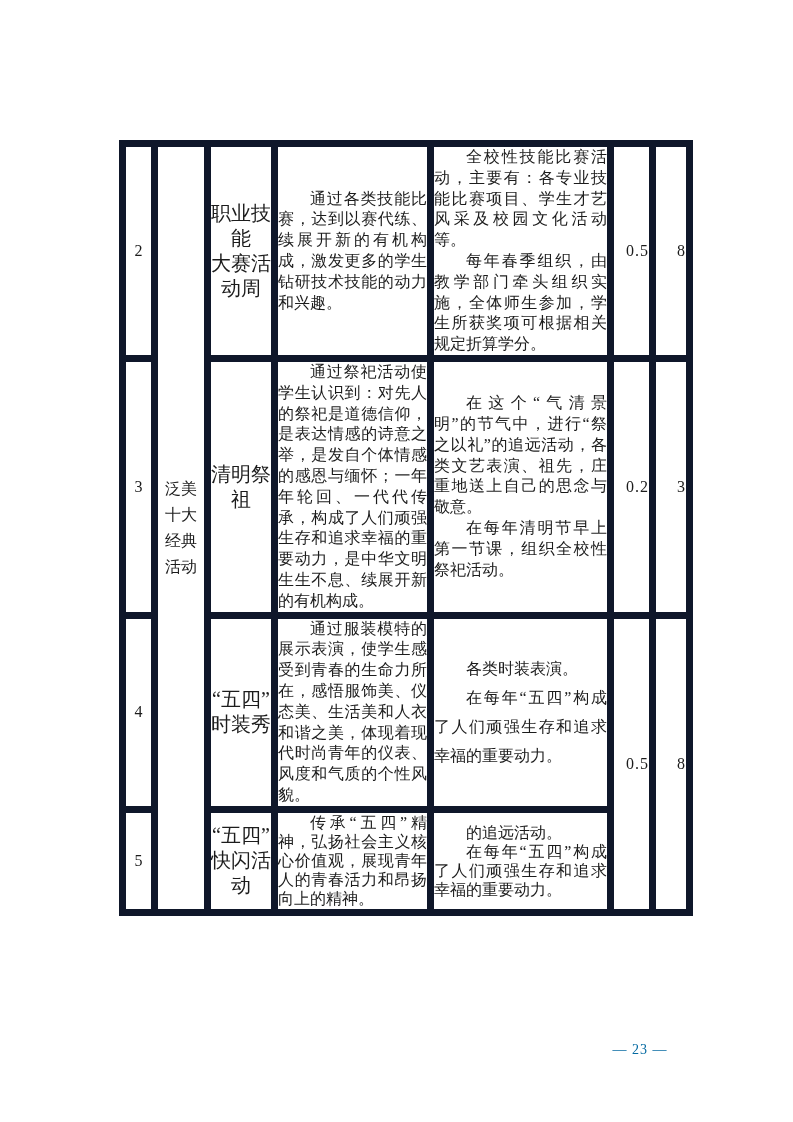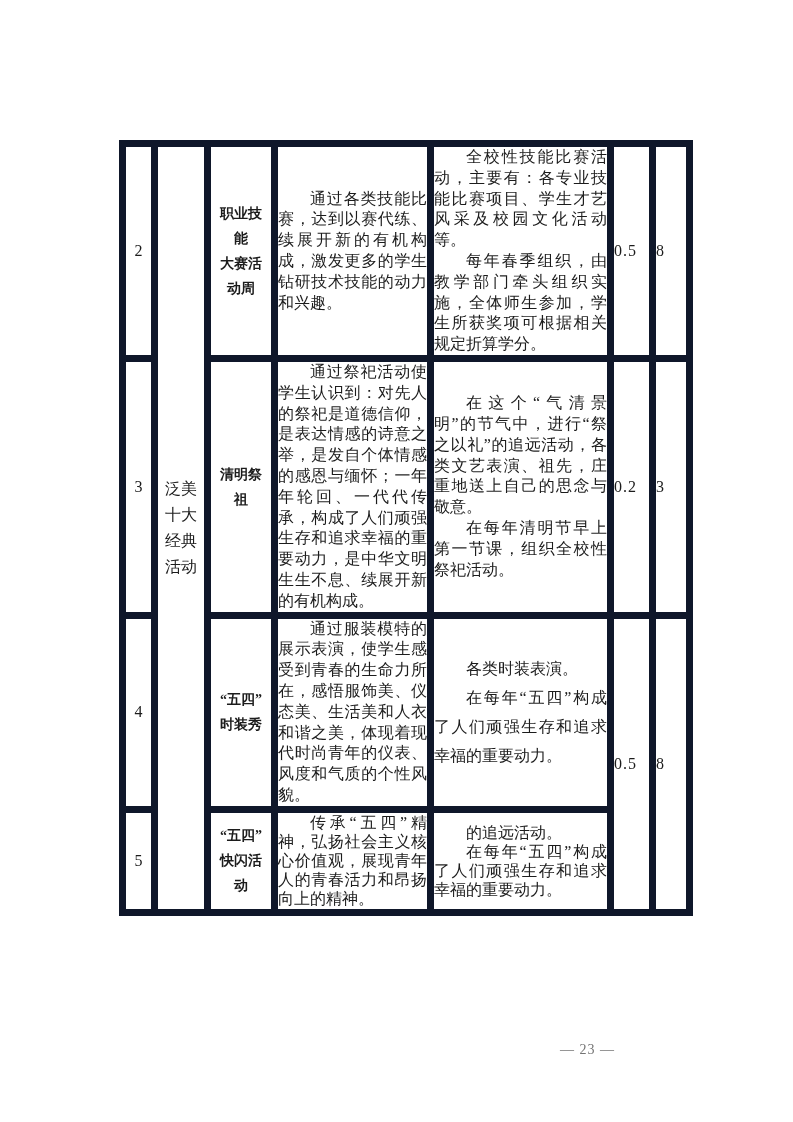--- a/index.html
+++ b/index.html
@@ -40,22 +40,22 @@
   }
   td.category-cell {
     text-align: center;
     font-weight: normal;
     font-size: 16px;
     line-height: 26px;
     white-space: pre-line;
   }
   td.name-cell {
     text-align: center;
-    font-weight: bold;
-    font-size: 14px;
+    font-weight: normal;
+    font-size: 20px;
     line-height: 25px;
     white-space: pre-line;
     margin-left: 32px;
   }
   td.desc-cell {
     padding: 2px 5px;
     font-size: 16px;
   }
   td.impl-cell {
     padding: 2px 10px;
@@ -63,31 +63,32 @@
   }
   td.desc-cell p, td.impl-cell p {
     margin: 0;
     text-indent: 2em;
     text-align: justify;
     line-height: 20.8px;
   }
   td.impl-cell.loose p { line-height: 29px; }
   td.desc-cell.tight p, td.impl-cell.tight p { line-height: 19px; }
   td.value-cell {
-    text-align: left;
+    text-align: right;
     font-size: 16px;
     letter-spacing: 1px;
   }
   .page-number {
     position: absolute;
     left: 560px;
     top: 1042px;
     width: 160px;
+    text-align: center;
     font-size: 14px;
-    color: #737373;
+    color: #0369a1;
     letter-spacing: 1px;
   }
 </style>
 </head>
 <body>
 
 <div class="page">
 
   <table class="activity-table">
     <colgroup>

